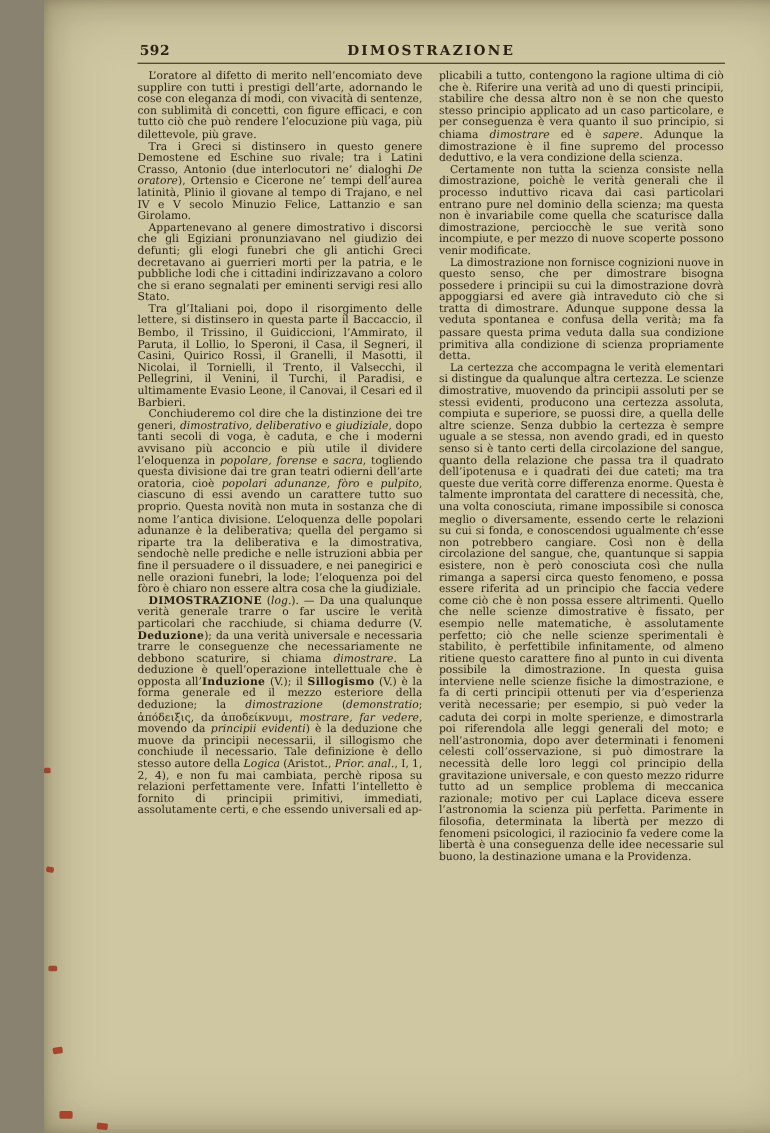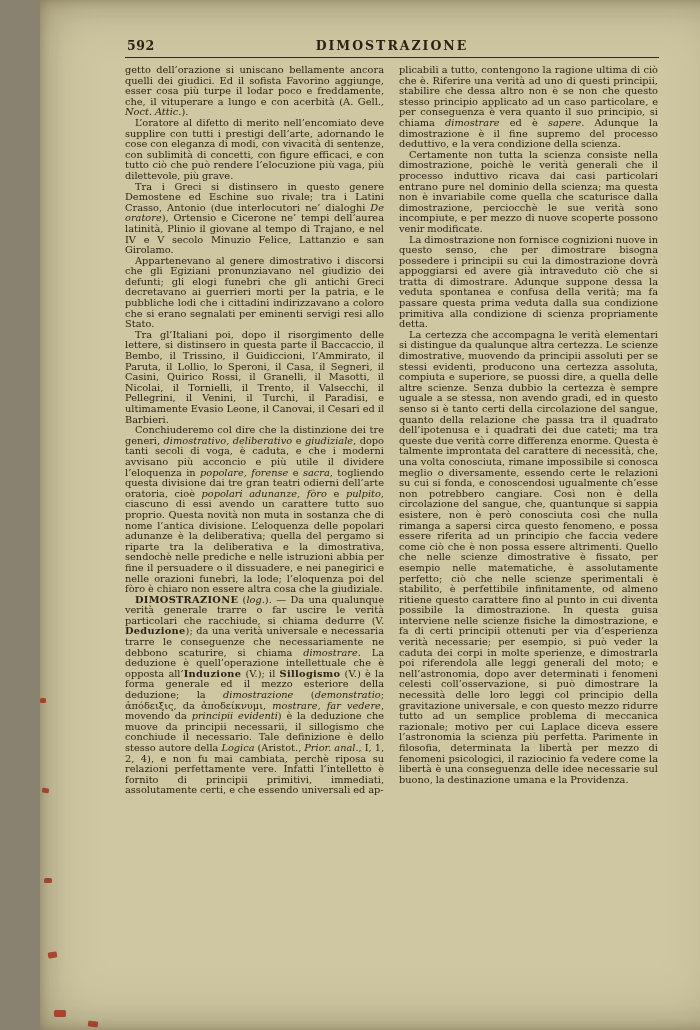--- a/index.html
+++ b/index.html
@@ -51,21 +51,20 @@
 
   <div class="inner">
     <div class="header">
       <span class="page-number">592</span>
       <span class="header-title">DIMOSTRAZIONE</span>
     </div>
     <div class="rule"></div>
 
     <div class="columns">
       <div class="col">
-          <p class="para noindent">getto dell’orazione si uniscano bellamente ancora quelli dei giudici. Ed il sofista Favorino aggiunge, esser cosa più turpe il lodar poco e freddamente, che, il vituperare a lungo e con acerbità (A. Gell., <i>Noct. Attic.</i>).</p>
           <p class="para">L’oratore al difetto di merito nell’encomiato deve supplire con tutti i prestigi dell’arte, adornando le cose con eleganza di modi, con vivacità di sentenze, con sublimità di concetti, con figure efficaci, e con tutto ciò che può rendere l’elocuzione più vaga, più dilettevole, più grave.</p>
           <p class="para">Tra i Greci si distinsero in questo genere Demostene ed Eschine suo rivale; tra i Latini Crasso, Antonio (due interlocutori ne’ dialoghi <i>De oratore</i>), Ortensio e Cicerone ne’ tempi dell’aurea latinità, Plinio il giovane al tempo di Trajano, e nel IV e V secolo Minuzio Felice, Lattanzio e san Girolamo.</p>
           <p class="para">Appartenevano al genere dimostrativo i discorsi che gli Egiziani pronunziavano nel giudizio dei defunti; gli elogi funebri che gli antichi Greci decretavano ai guerrieri morti per la patria, e le pubbliche lodi che i cittadini indirizzavano a coloro che si erano segnalati per eminenti servigi resi allo Stato.</p>
           <p class="para">Tra gl’Italiani poi, dopo il risorgimento delle lettere, si distinsero in questa parte il Baccaccio, il Bembo, il Trissino, il Guidiccioni, l’Ammirato, il Paruta, il Lollio, lo Speroni, il Casa, il Segneri, il Casini, Quirico Rossi, il Granelli, il Masotti, il Nicolai, il Tornielli, il Trento, il Valsecchi, il Pellegrini, il Venini, il Turchi, il Paradisi, e ultimamente Evasio Leone, il Canovai, il Cesari ed il Barbieri.</p>
           <p class="para">Conchiuderemo col dire che la distinzione dei tre generi, <i>dimostrativo, deliberativo</i> e <i>giudiziale</i>, dopo tanti secoli di voga, è caduta, e che i moderni avvisano più acconcio e più utile il dividere l’eloquenza in <i>popolare, forense</i> e <i>sacra</i>, togliendo questa divisione dai tre gran teatri odierni dell’arte oratoria, cioè <i>popolari adunanze, fòro</i> e <i>pulpito</i>, ciascuno di essi avendo un carattere tutto suo proprio. Questa novità non muta in sostanza che di nome l’antica divisione. L’eloquenza delle popolari adunanze è la deliberativa; quella del pergamo si riparte tra la deliberativa e la dimostrativa, sendochè nelle prediche e nelle istruzioni abbia per fine il persuadere o il dissuadere, e nei panegirici e nelle orazioni funebri, la lode; l’eloquenza poi del fòro è chiaro non essere altra cosa che la giudiziale.</p>
           <p class="para"><b>DIMOSTRAZIONE</b> (<i>log.</i>). — Da una qualunque verità generale trarre o far uscire le verità particolari che racchiude, si chiama dedurre (V. <b>Deduzione</b>); da una verità universale e necessaria trarre le conseguenze che necessariamente ne debbono scaturire, si chiama <i>dimostrare</i>. La deduzione è quell’operazione intellettuale che è opposta all’<b>Induzione</b> (V.); il <b>Sillogismo</b> (V.) è la forma generale ed il mezzo esteriore della deduzione; la <i>dimostrazione</i> (<i>demonstratio</i>; ἀπόδειξις, da ἀποδείκνυμι, <i>mostrare, far vedere</i>, movendo da <i>principii evidenti</i>) è la deduzione che muove da principii necessarii, il sillogismo che conchiude il necessario. Tale definizione è dello stesso autore della <i>Logica</i> (Aristot., <i>Prior. anal.</i>, I, 1, 2, 4), e non fu mai cambiata, perchè riposa su relazioni perfettamente vere. Infatti l’intelletto è fornito di principii primitivi, immediati, assolutamente certi, e che essendo universali ed ap-</p>
         </div>
       <div class="col">
           <p class="para noindent">plicabili a tutto, contengono la ragione ultima di ciò che è. Riferire una verità ad uno di questi principii, stabilire che dessa altro non è se non che questo stesso principio applicato ad un caso particolare, e per conseguenza è vera quanto il suo principio, si chiama <i>dimostrare</i> ed è <i>sapere</i>. Adunque la dimostrazione è il fine supremo del processo deduttivo, e la vera condizione della scienza.</p>
           <p class="para">Certamente non tutta la scienza consiste nella dimostrazione, poichè le verità generali che il processo induttivo ricava dai casi particolari entrano pure nel dominio della scienza; ma questa non è invariabile come quella che scaturisce dalla dimostrazione, perciocchè le sue verità sono incompiute, e per mezzo di nuove scoperte possono venir modificate.</p>

